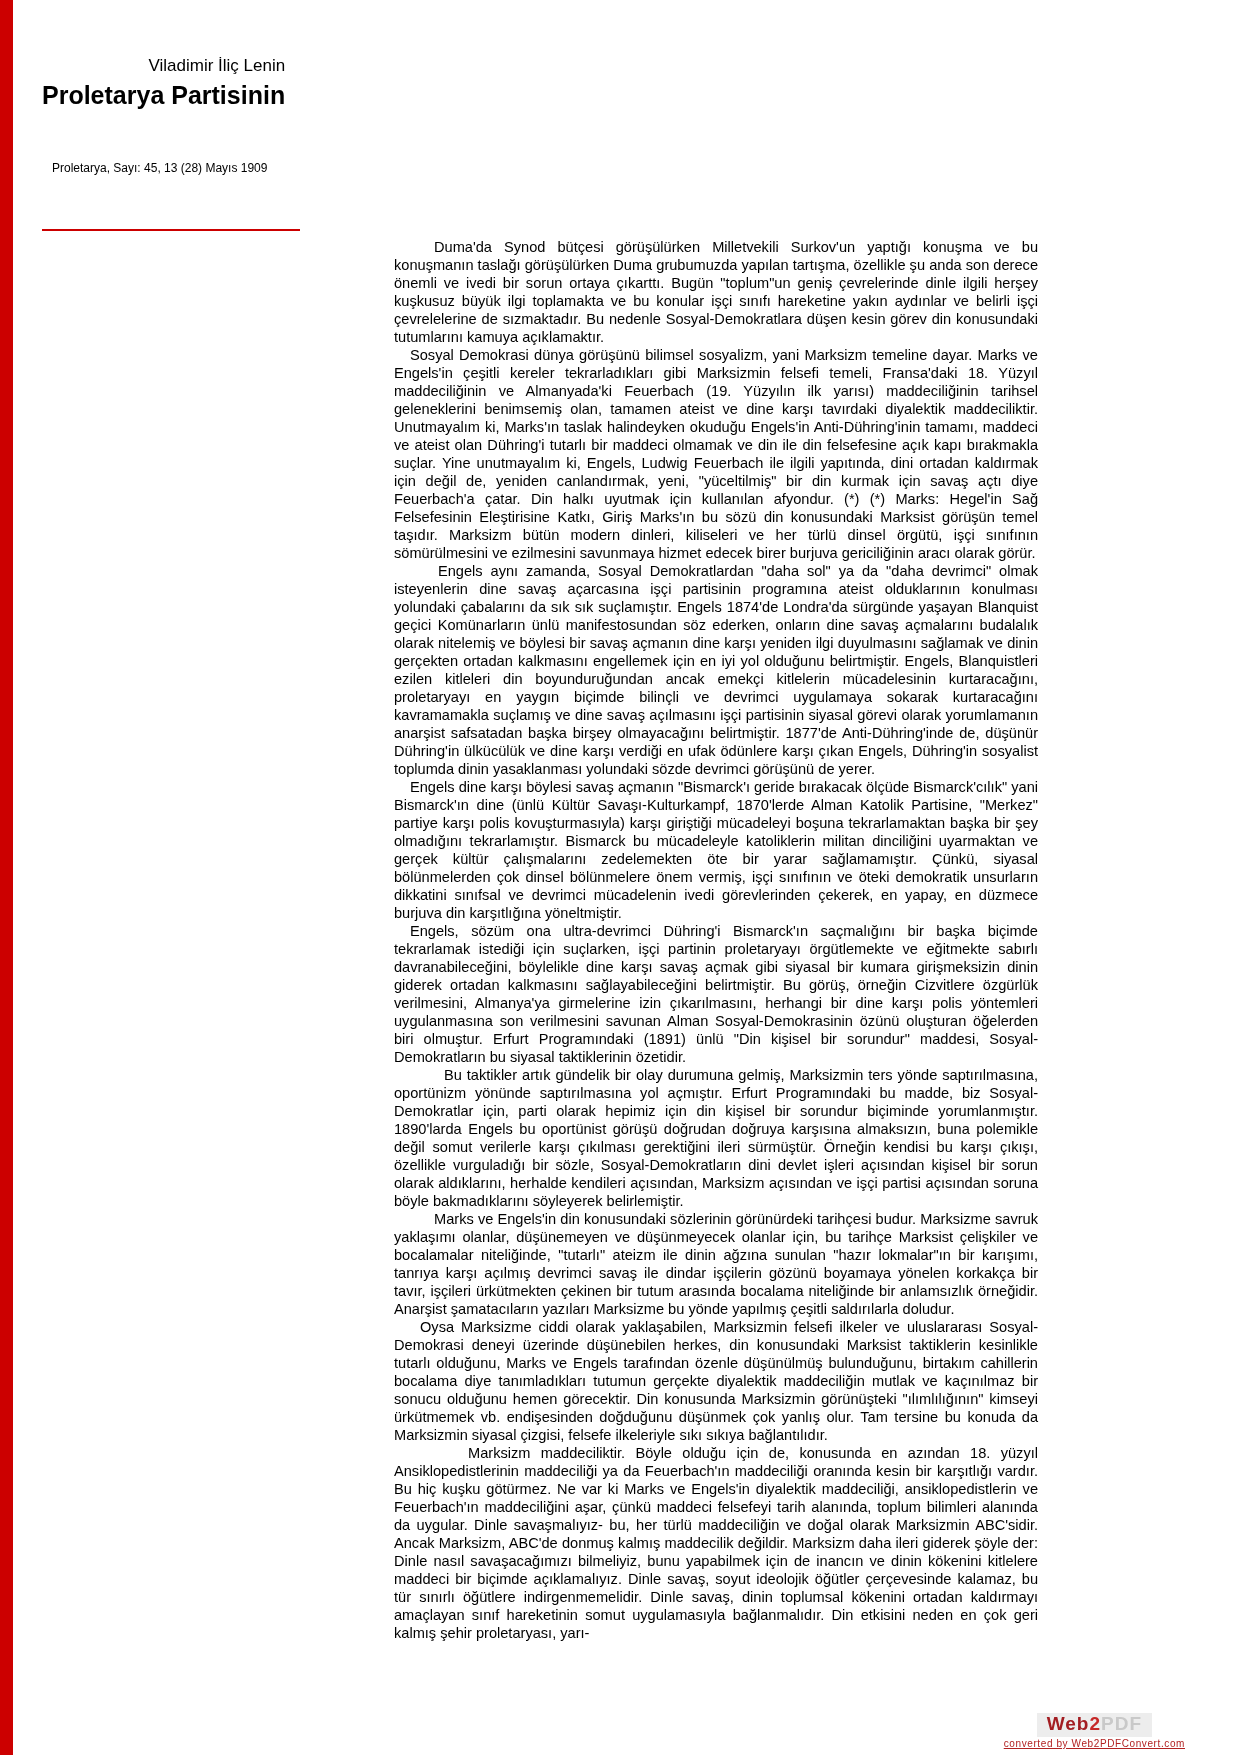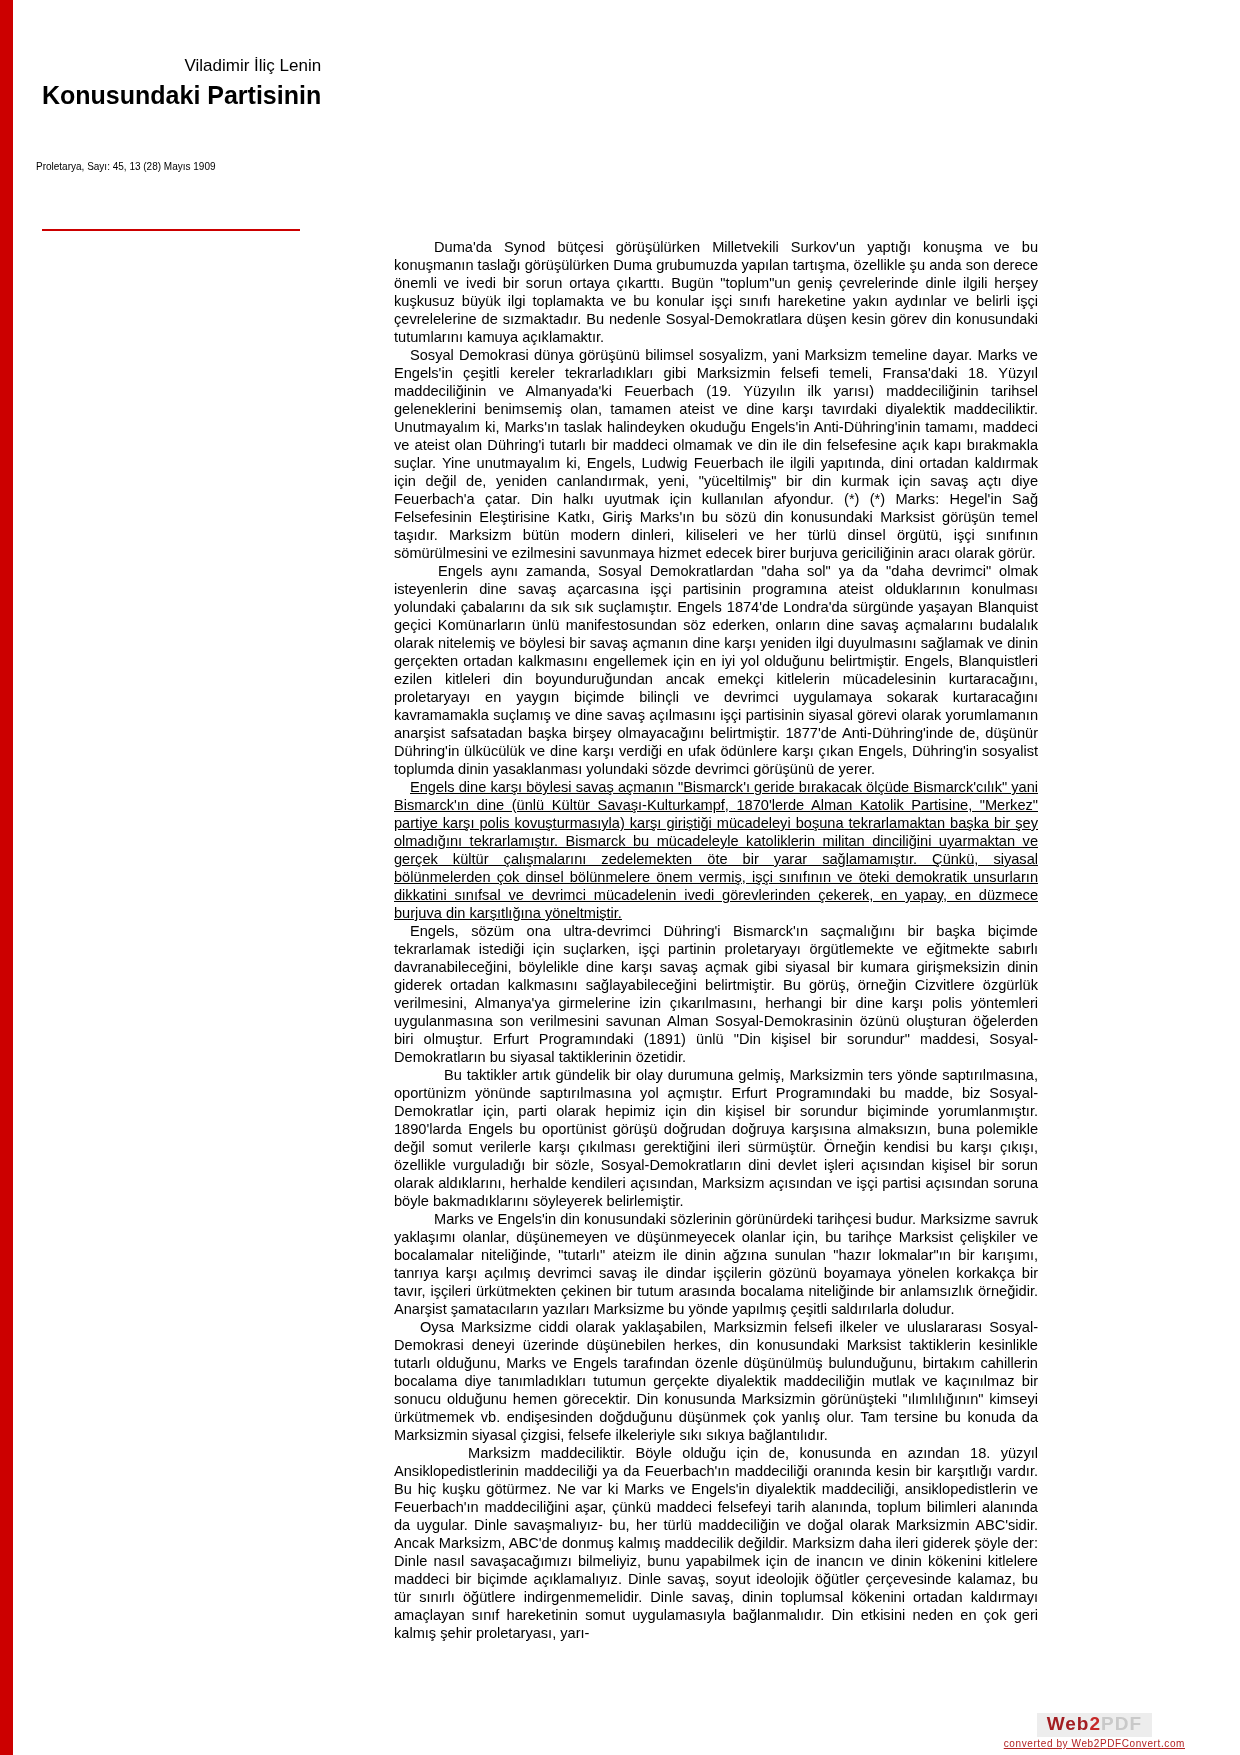--- a/index.html
+++ b/index.html
@@ -30,22 +30,22 @@
     margin-bottom: 4px;
     text-align: right;
   }
   .doc-title {
     font-size: 25px;
     font-weight: bold;
     line-height: 1.2;
   }
   .source-line {
     position: absolute;
-    left: 36px; top: 161px;
-    font-size: 10px;
+    left: 52px; top: 161px;
+    font-size: 12px;
     color: #000000;
   }
   .divider {
     position: absolute;
     left: 42px; top: 229px;
     width: 258px;
     border: none;
     border-top: 2px solid #cc0000;
     margin: 0;
   }
@@ -54,21 +54,21 @@
     left: 394px; top: 238px;
     width: 644px;
     font-size: 14.6px;
     line-height: 18px;
     text-align: justify;
   }
   .article p { margin: 0; }
   .article p:nth-of-type(1) { text-indent: 40px; }
   .article p:nth-of-type(2) { text-indent: 16px; }
   .article p:nth-of-type(3) { text-indent: 44px; }
-  .article p:nth-of-type(4) { text-indent: 16px; text-decoration: underline; }
+  .article p:nth-of-type(4) { text-indent: 16px; }
   .article p:nth-of-type(5) { text-indent: 16px; }
   .article p:nth-of-type(6) { text-indent: 50px; }
   .article p:nth-of-type(7) { text-indent: 40px; }
   .article p:nth-of-type(8) { text-indent: 26px; }
   .article p:nth-of-type(9) { text-indent: 74px; }
   .footer {
     position: absolute;
     right: 55px; bottom: 6px;
     text-align: center;
   }
@@ -95,21 +95,21 @@
   }
 </style>
 </head>
 <body>
 
 <div class="accent-bar"></div>
 
 <div class="header">
   <div class="author">Viladimir İliç Lenin</div>
   <div class="doc-title">
-    <div>Konusundaki Partisinin</div>
+    <div>Proletarya Partisinin</div>
   </div>
 </div>
 
 <div class="source-line">Proletarya, Sayı: 45, 13 (28) Mayıs 1909</div>
 
 <hr class="divider">
 
 <div class="article">
   <p>Duma'da Synod bütçesi görüşülürken Milletvekili Surkov'un yaptığı konuşma ve bu konuşmanın taslağı görüşülürken Duma grubumuzda yapılan tartışma, özellikle şu anda son derece önemli ve ivedi bir sorun ortaya çıkarttı. Bugün "toplum"un geniş çevrelerinde dinle ilgili herşey kuşkusuz büyük ilgi toplamakta ve bu konular işçi sınıfı hareketine yakın aydınlar ve belirli işçi çevrelelerine de sızmaktadır. Bu nedenle Sosyal-Demokratlara düşen kesin görev din konusundaki tutumlarını kamuya açıklamaktır.</p>
   <p>Sosyal Demokrasi dünya görüşünü bilimsel sosyalizm, yani Marksizm temeline dayar. Marks ve Engels'in çeşitli kereler tekrarladıkları gibi Marksizmin felsefi temeli, Fransa'daki 18. Yüzyıl maddeciliğinin ve Almanyada'ki Feuerbach (19. Yüzyılın ilk yarısı) maddeciliğinin tarihsel geleneklerini benimsemiş olan, tamamen ateist ve dine karşı tavırdaki diyalektik maddeciliktir. Unutmayalım ki, Marks'ın taslak halindeyken okuduğu Engels'in Anti-Dühring'inin tamamı, maddeci ve ateist olan Dühring'i tutarlı bir maddeci olmamak ve din ile din felsefesine açık kapı bırakmakla suçlar. Yine unutmayalım ki, Engels, Ludwig Feuerbach ile ilgili yapıtında, dini ortadan kaldırmak için değil de, yeniden canlandırmak, yeni, "yüceltilmiş" bir din kurmak için savaş açtı diye Feuerbach'a çatar. Din halkı uyutmak için kullanılan afyondur. (*) (*) Marks: Hegel'in Sağ Felsefesinin Eleştirisine Katkı, Giriş Marks'ın bu sözü din konusundaki Marksist görüşün temel taşıdır. Marksizm bütün modern dinleri, kiliseleri ve her türlü dinsel örgütü, işçi sınıfının sömürülmesini ve ezilmesini savunmaya hizmet edecek birer burjuva gericiliğinin aracı olarak görür.</p>

